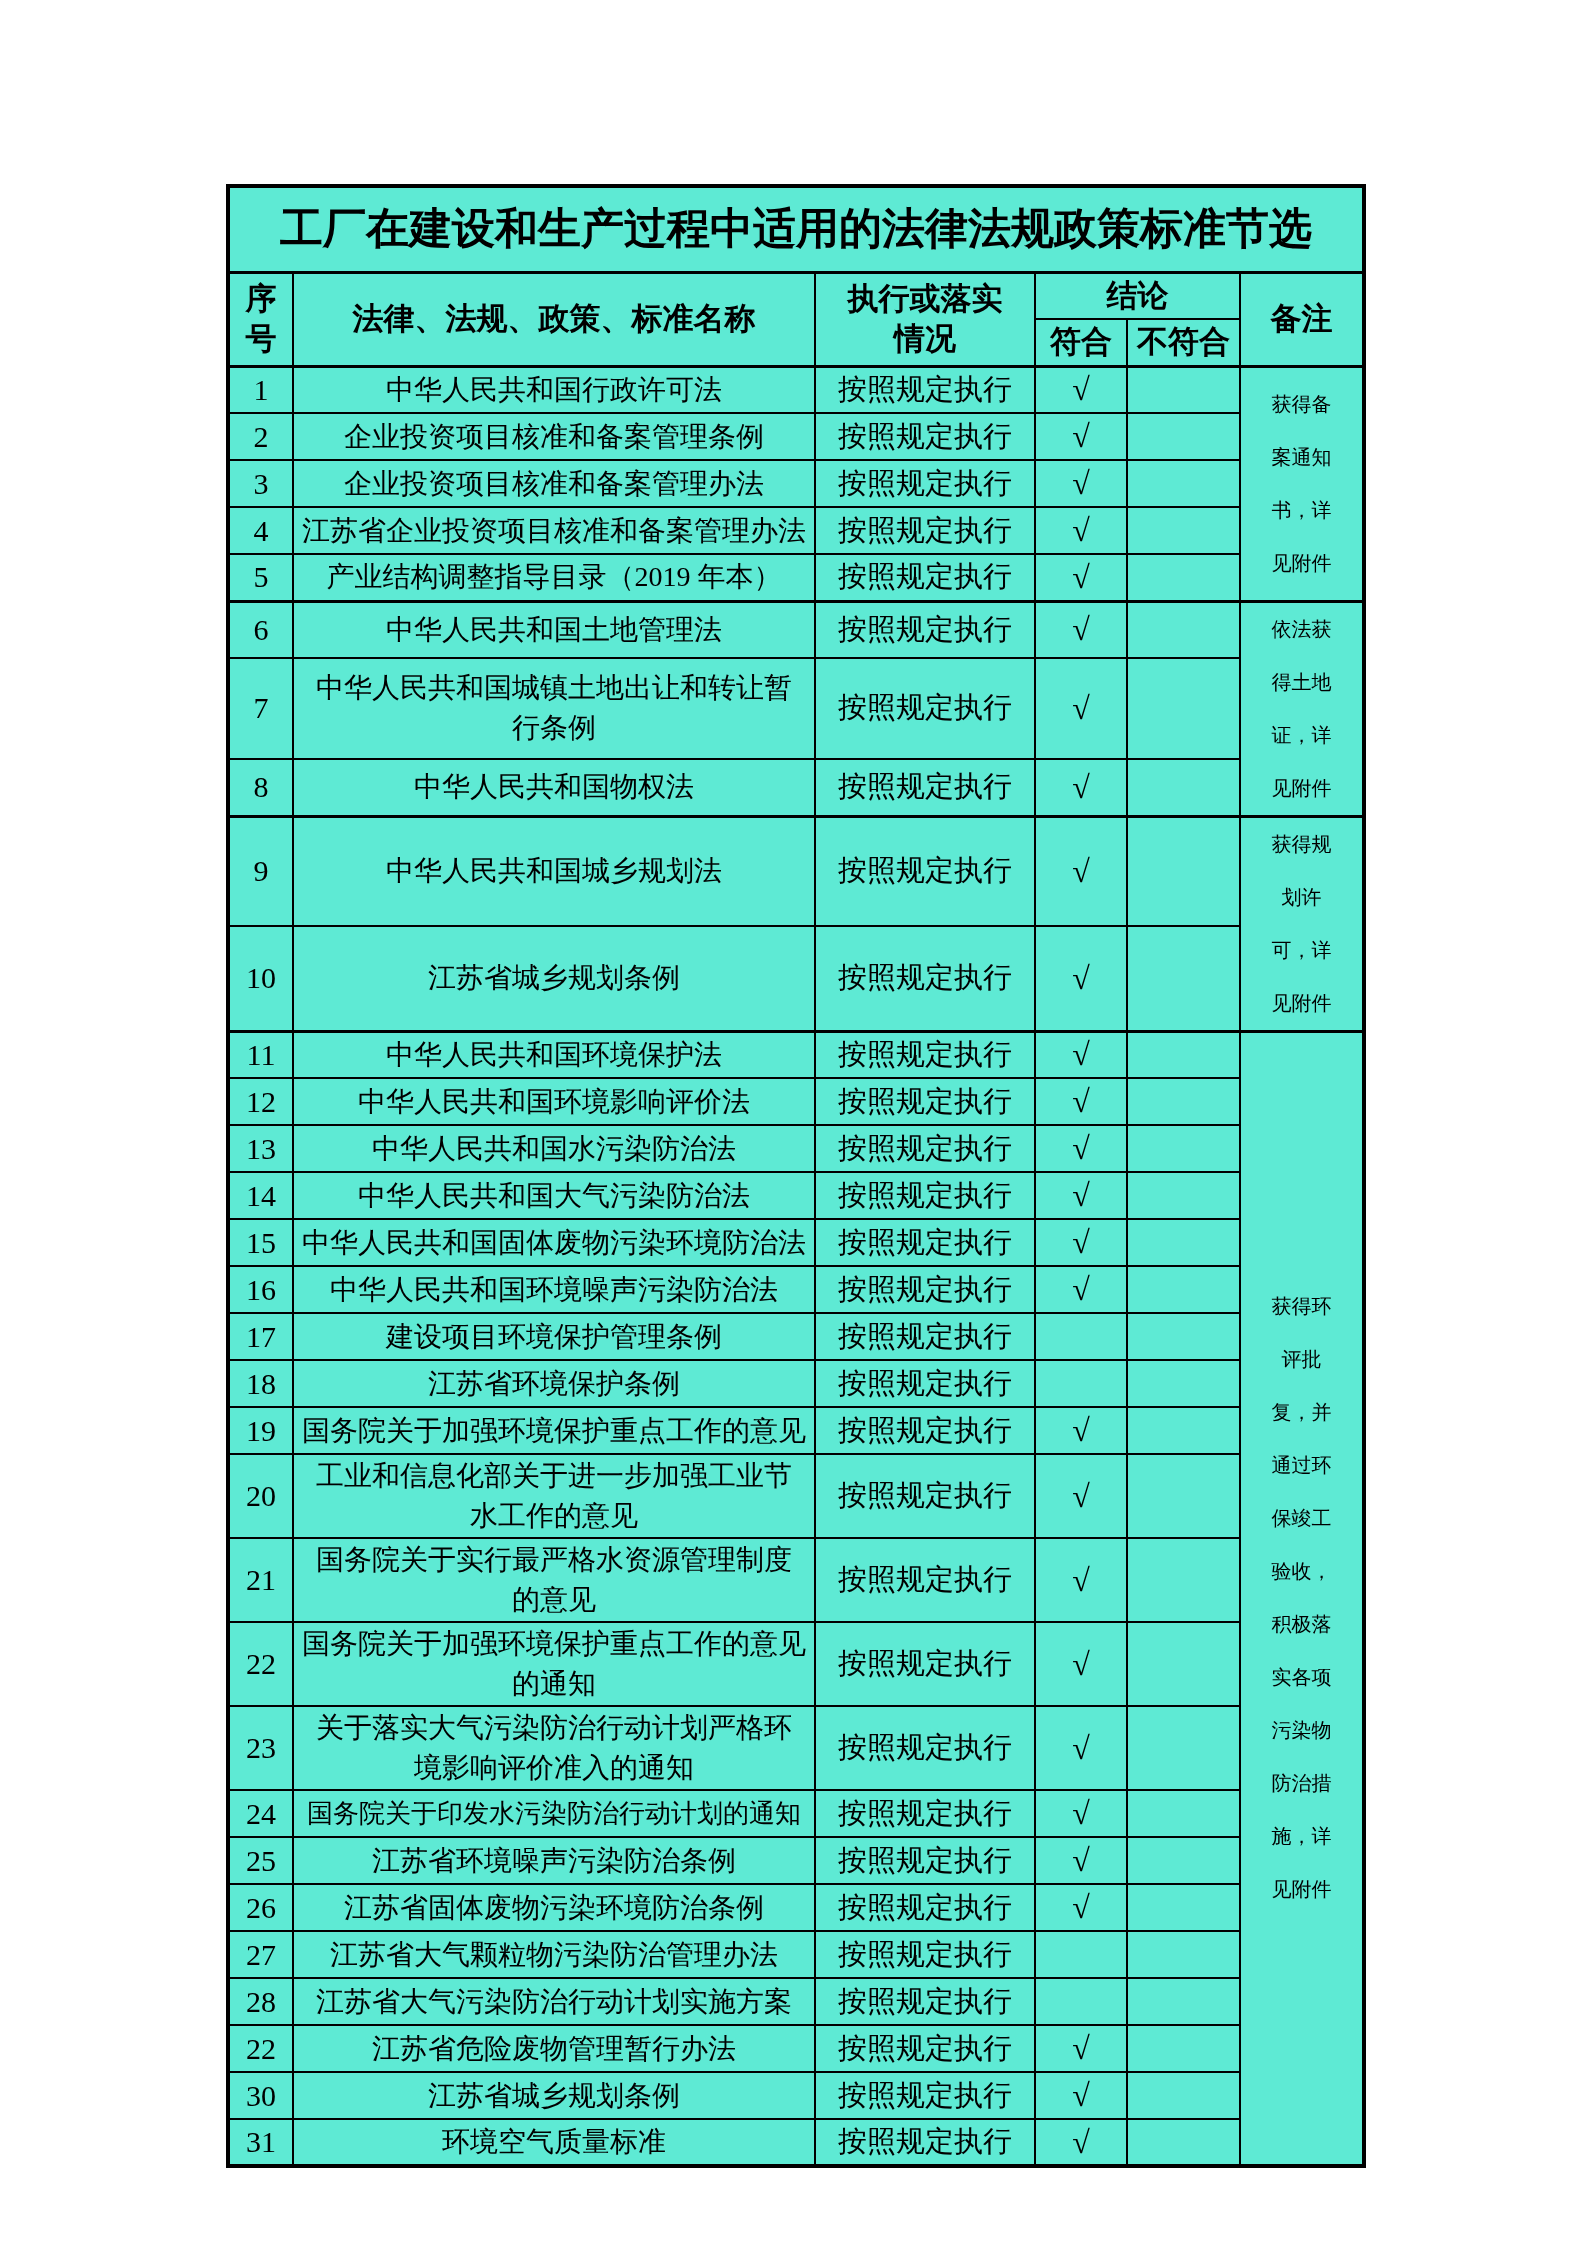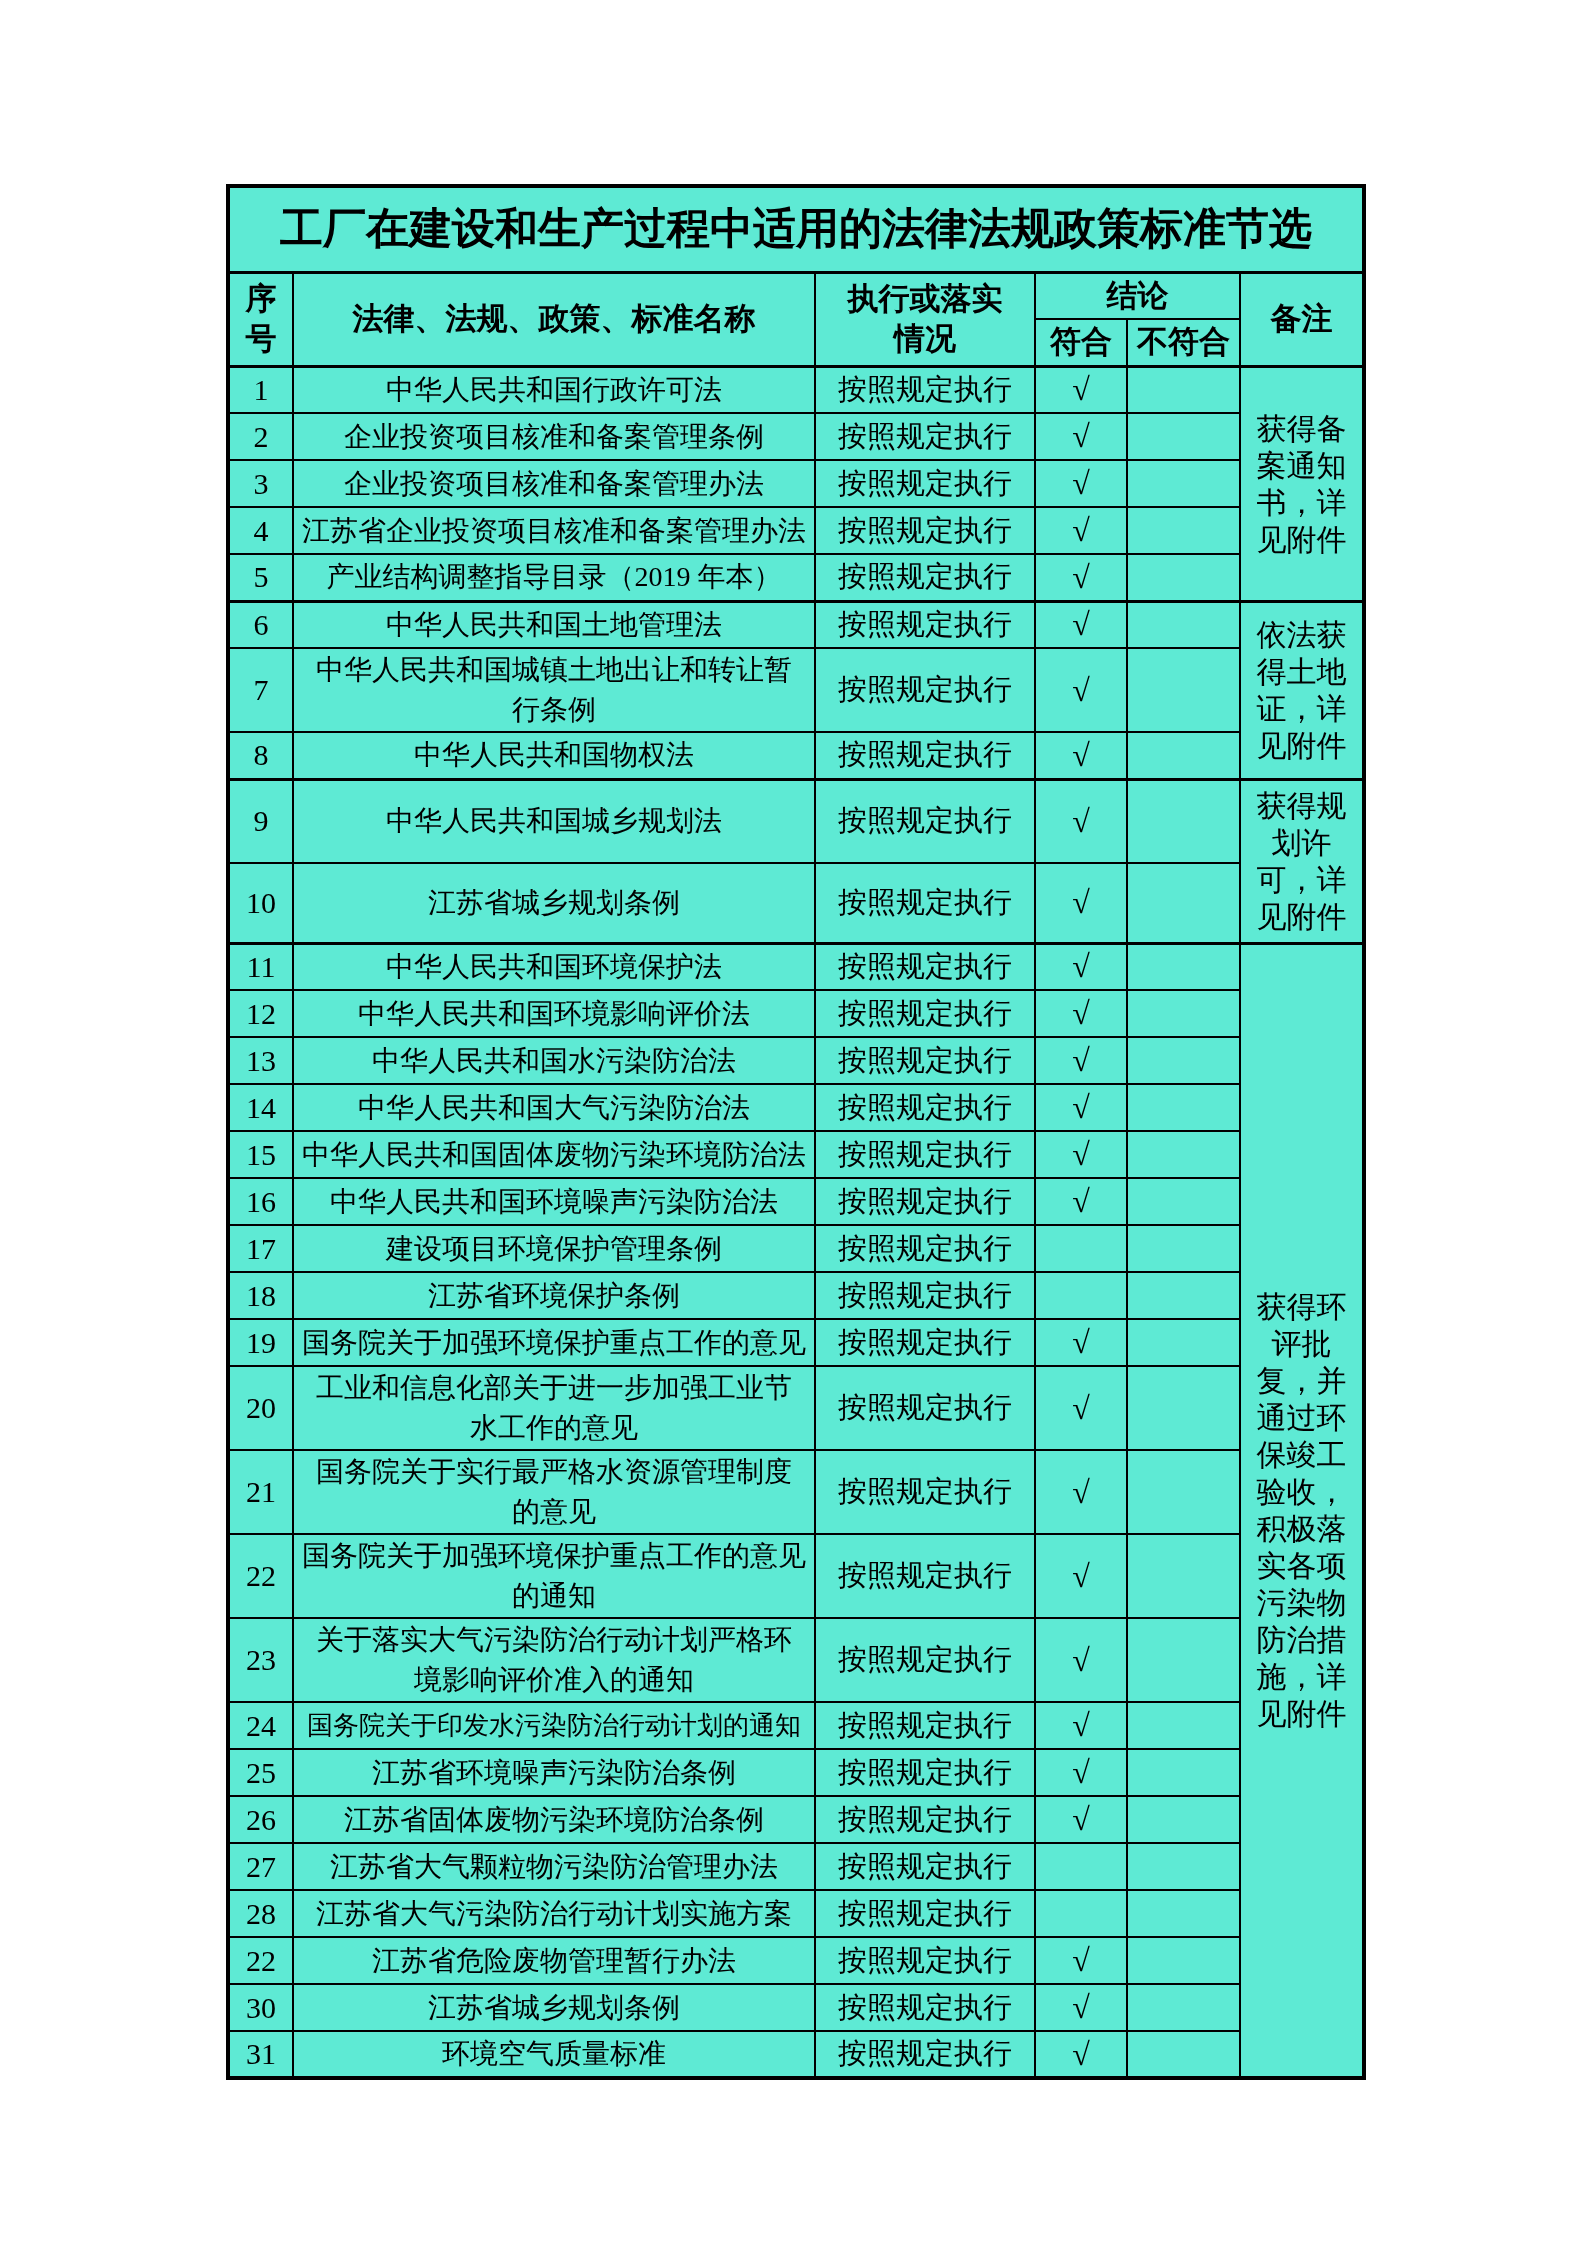--- a/index.html
+++ b/index.html
@@ -49,21 +49,21 @@
   tr.rd  { height: 84px; }
   tr.r10 { height: 80px; }
 
   tr.g td { border-top: 3px solid #000; }
 
   td.no     { font-size: 30px; }
   td.name   { font-size: 28px; line-height: 40px; }
   td.name.fit { font-size: 26px; }
   td.status { font-size: 29px; }
   td.chk    { font-size: 32px; }
-  td.remark { font-size: 30px; line-height: 37px; }
+  td.remark { font-size: 20px; line-height: 53px; }
 </style>
 </head>
 <body>
 
 <div class="page">
   <table class="law-table">
     <colgroup>
       <col style="width:65px">
         <col style="width:522px">
         <col style="width:220px">

